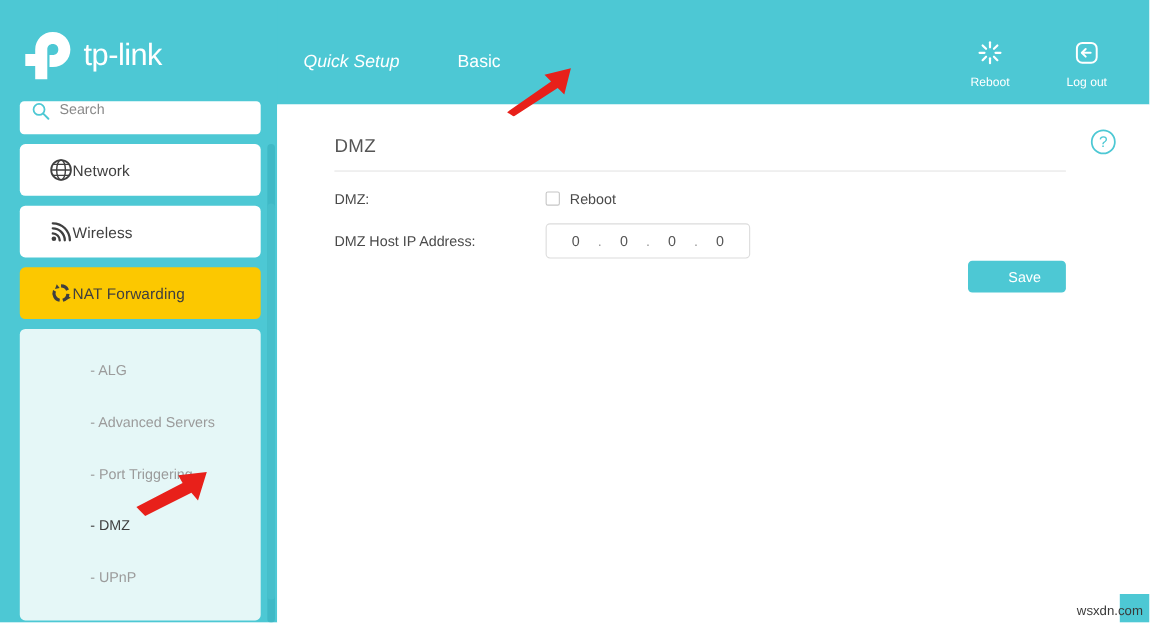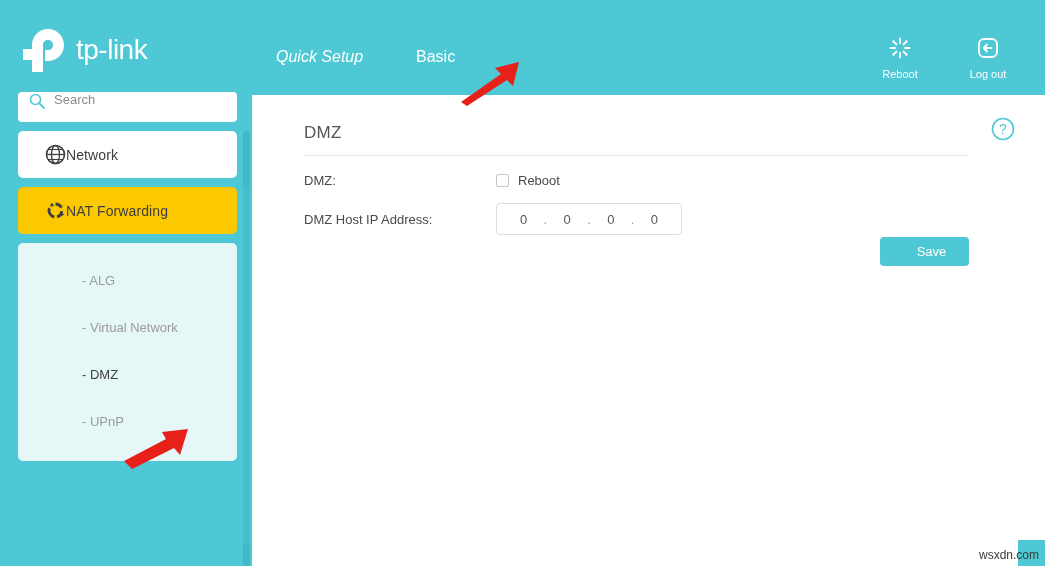--- a/index.html
+++ b/index.html
@@ -341,40 +341,54 @@
         <circle cx="10.5" cy="10.5" r="9" fill="none" stroke="#3f3f3f" stroke-width="1.6"></circle>
         <ellipse cx="10.5" cy="10.5" rx="4" ry="9" fill="none" stroke="#3f3f3f" stroke-width="1.3"></ellipse>
         <line x1="1.5" y1="10.5" x2="19.5" y2="10.5" stroke="#3f3f3f" stroke-width="1.3"></line>
         <line x1="3" y1="5.5" x2="18" y2="5.5" stroke="#3f3f3f" stroke-width="1.1"></line>
         <line x1="3" y1="15.5" x2="18" y2="15.5" stroke="#3f3f3f" stroke-width="1.1"></line>
       </svg>
     </span>
     <span class="menu-label">Network</span>
   </div>
 
+  <div class="menu-item">
+    <span class="menu-icon">
+      <svg width="21" height="21" viewBox="0 0 21 21" xmlns="http://www.w3.org/2000/svg">
+        <circle cx="4" cy="17" r="2.1" fill="#3f3f3f"></circle>
+        <path d="M3 12.2a6.5 6.5 0 0 1 6.3 6.3" fill="none" stroke="#3f3f3f" stroke-width="2.1" stroke-linecap="round"></path>
+        <path d="M3 7.6a11 11 0 0 1 10.9 10.9" fill="none" stroke="#3f3f3f" stroke-width="2.1" stroke-linecap="round"></path>
+        <path d="M3 3a15.5 15.5 0 0 1 15.5 15.5" fill="none" stroke="#3f3f3f" stroke-width="2.1" stroke-linecap="round"></path>
+      </svg>
+    </span>
+    <span class="menu-label">Wireless</span>
+  </div>
 
   <div class="menu-item active">
     <span class="menu-icon">
       <svg width="21" height="21" viewBox="0 0 21 21" xmlns="http://www.w3.org/2000/svg">
         <path d="M10.5 2.5a8 8 0 0 1 7.2 4.6l-2.6 1.2A5.1 5.1 0 0 0 10.5 5.4z" fill="#3f3f3f"></path>
         <path d="M18.2 11.2a8 8 0 0 1-5.7 7.1l-.8-2.8a5.1 5.1 0 0 0 3.6-4.5z" fill="#3f3f3f"></path>
         <path d="M9 18.4A8 8 0 0 1 3.2 7.6l2.6 1.3a5.1 5.1 0 0 0 3.7 6.7z" fill="#3f3f3f"></path>
         <path d="M6.6 2.4l2.6 3.4-4.2.9z" fill="#3f3f3f"></path>
         <path d="M19.4 14.6l-3.8 1.9-.4-4.3z" fill="#3f3f3f"></path>
       </svg>
     </span>
     <span class="menu-label">NAT Forwarding</span>
   </div>
 
   <div class="submenu">
     <div class="submenu-item">
       <span>- ALG</span>
     </div>
     <div class="submenu-item">
-      <span>- Virtual Network</span>
+      <span>- Advanced Servers</span>
+    </div>
+    <div class="submenu-item">
+      <span>- Port Triggering</span>
     </div>
     <div class="submenu-item active">
       <span>- DMZ</span>
     </div>
     <div class="submenu-item">
       <span>- UPnP</span>
     </div>
   </div>
 
 </div>

